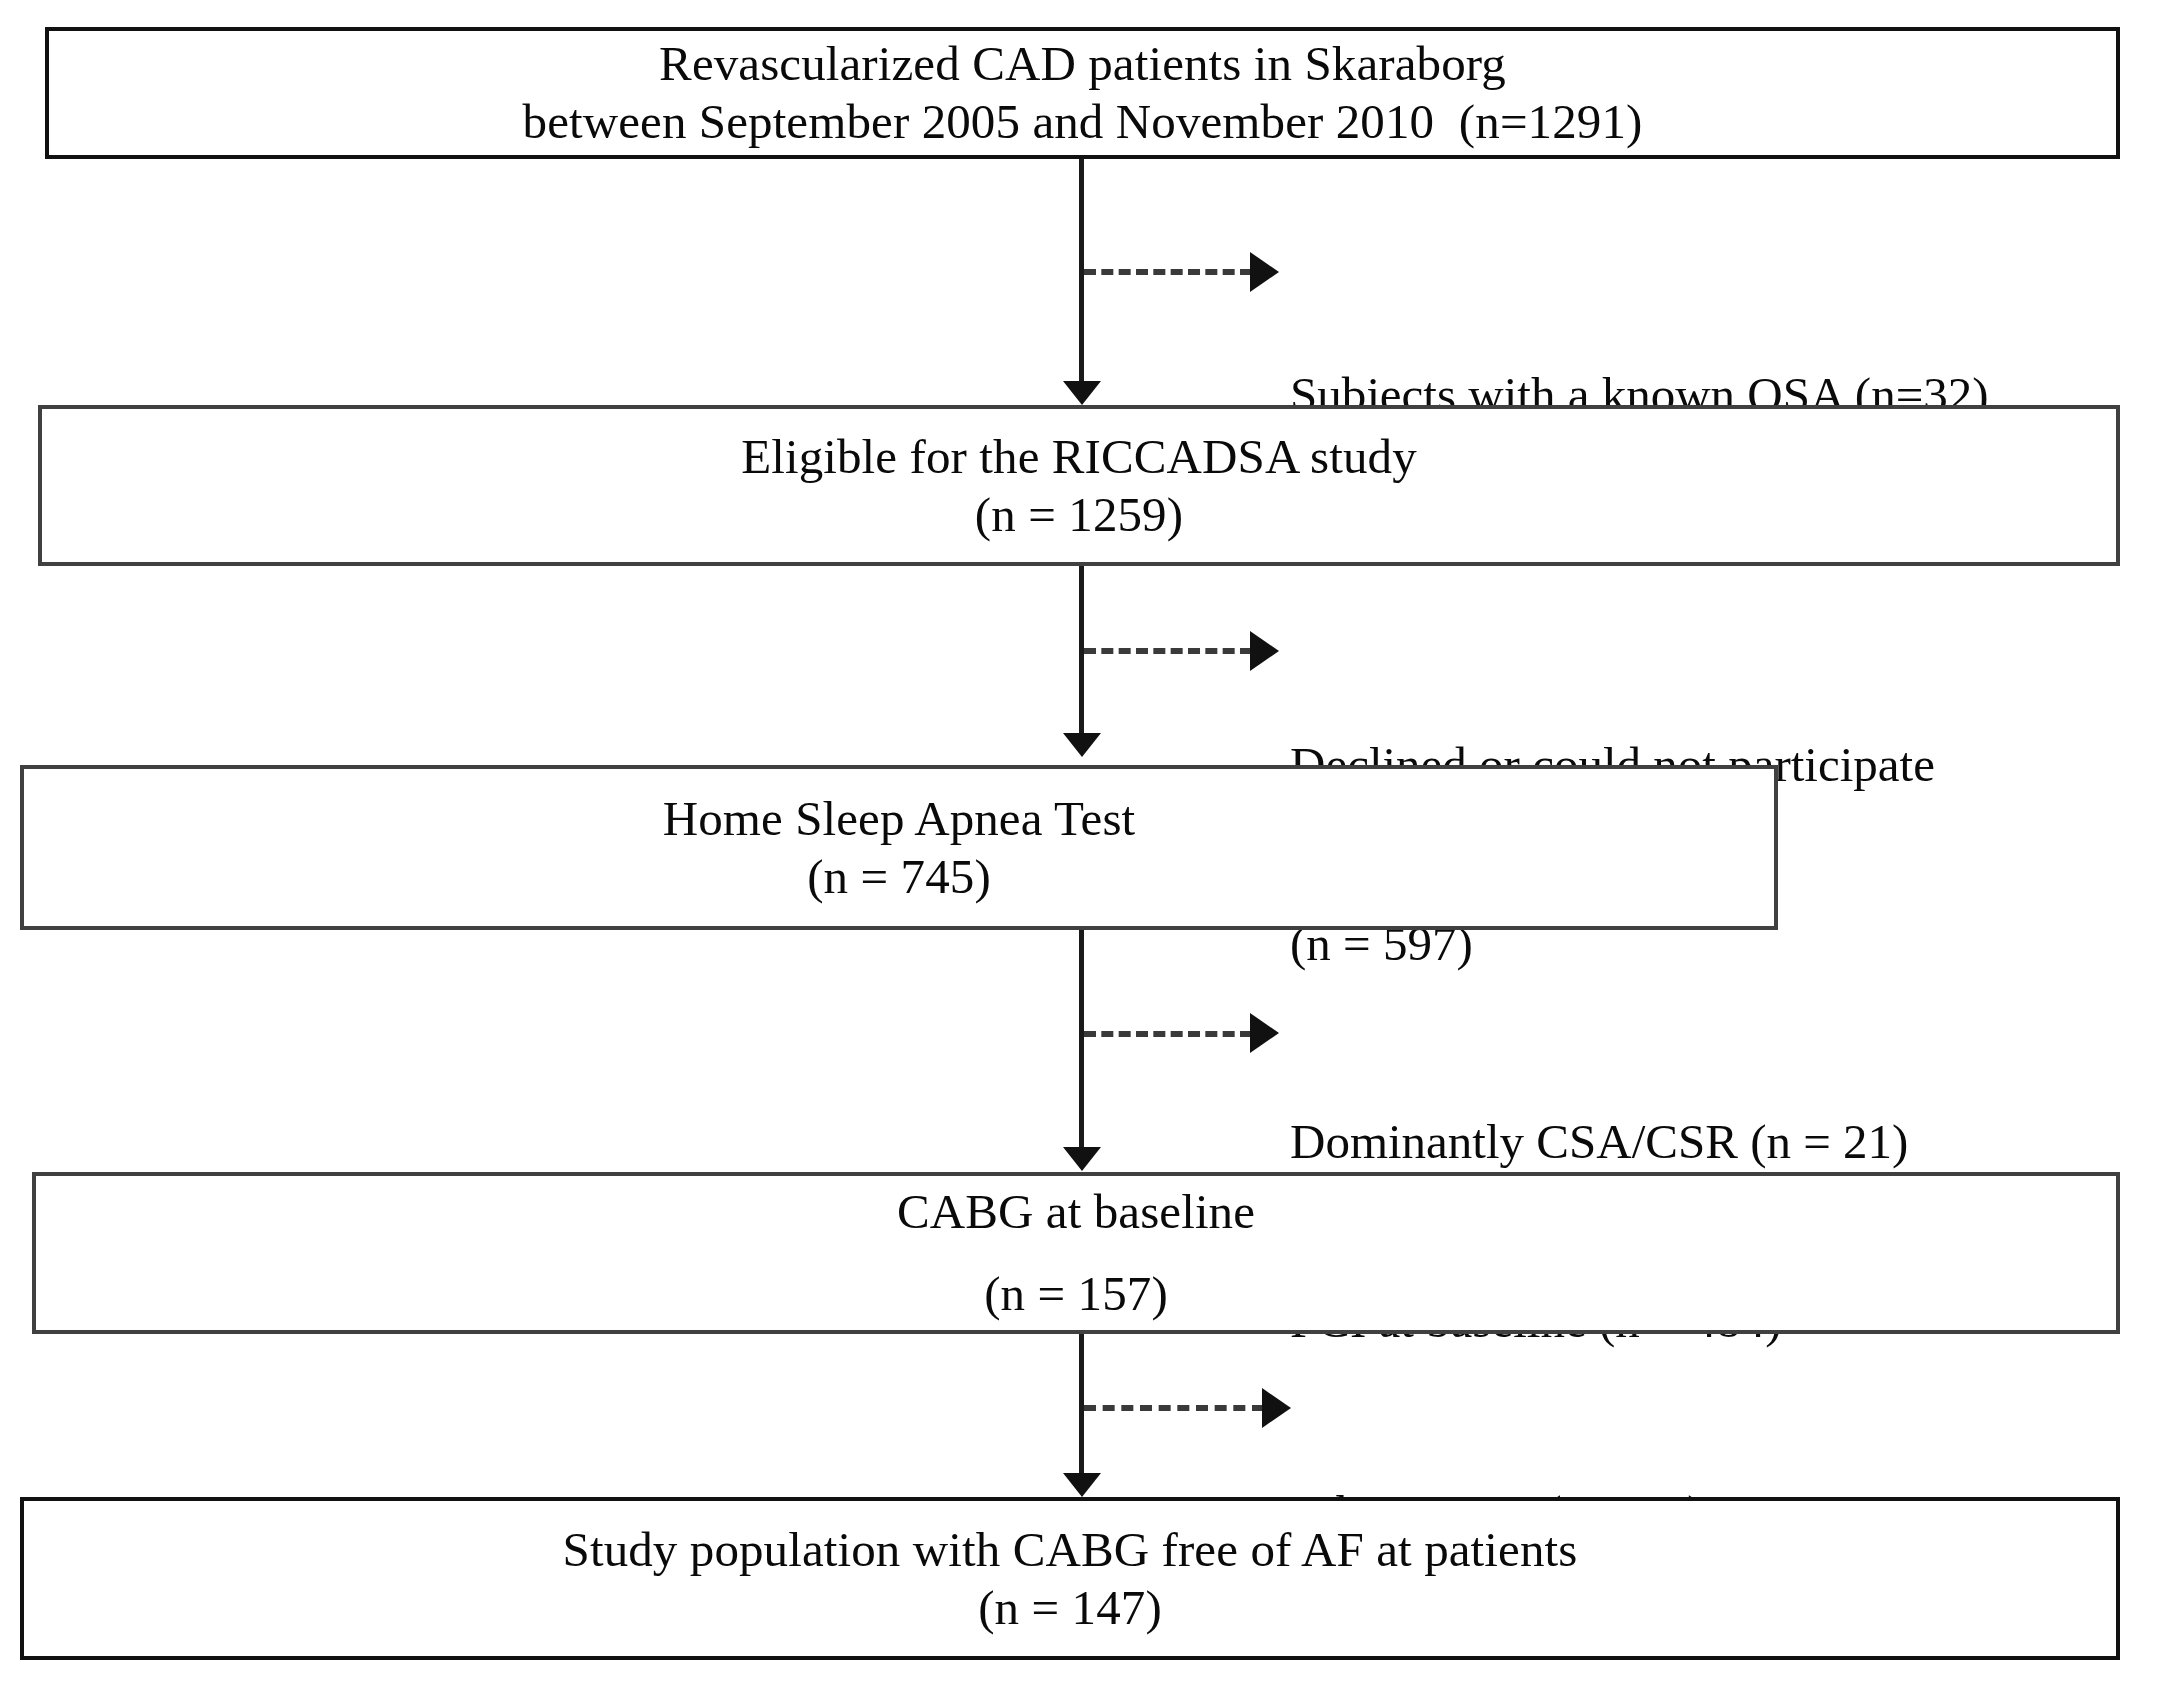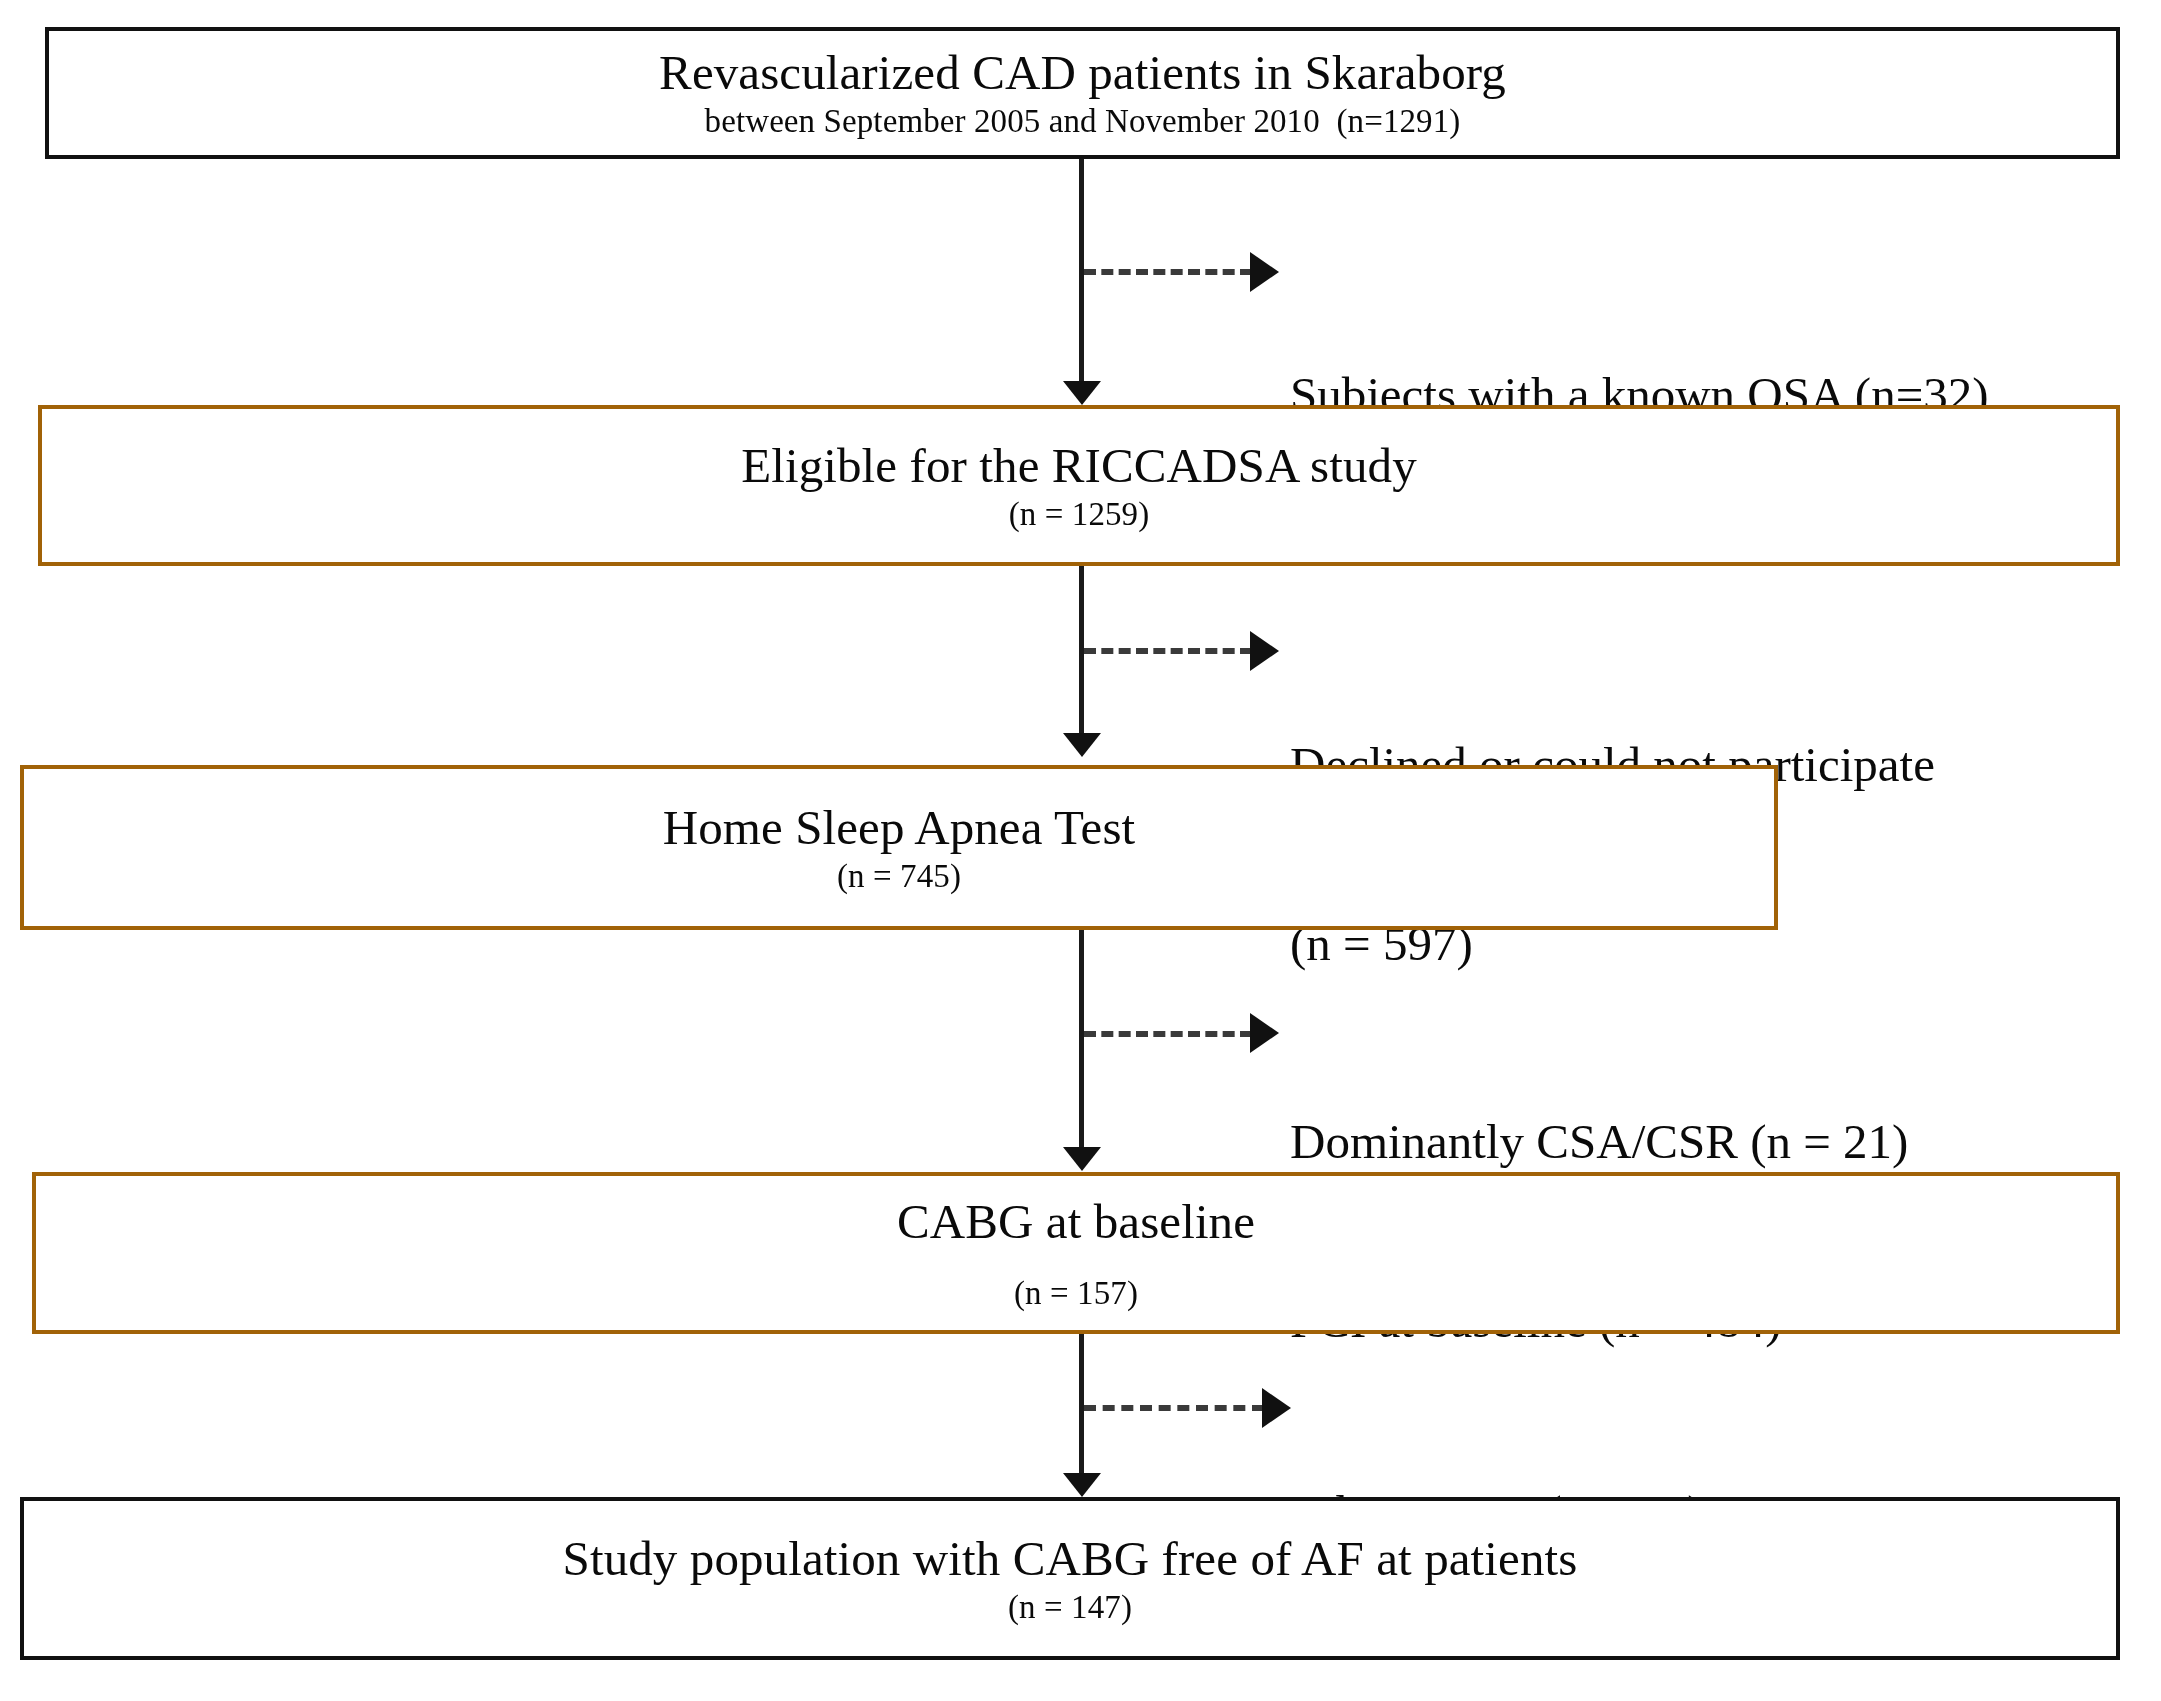--- a/index.html
+++ b/index.html
@@ -19,40 +19,40 @@
     height: 1701px;
     background: #ffffff;
     overflow: hidden;
   }
 
   
   .flow-box {
     position: absolute;
     box-sizing: border-box;
     background: #ffffff;
-    border: 4px solid #a16207;
+    border: 4px solid #404040;
     display: flex;
     flex-direction: column;
     align-items: center;
     justify-content: center;
   }
   .flow-box.strong {
     border-color: #111111;
     border-width: 4.6px;
   }
 
   .box-line {
     display: block;
     text-align: left;
     white-space: pre;
     line-height: 1.18;
     letter-spacing: 0.1px;
   }
   .box-line.l1 { font-size: 49px; }
-  .box-line.l2 { font-size: 33px; }
+  .box-line.l2 { font-size: 49px; }
 
   
   .conn {
     position: absolute;
   }
   .conn .v-line {
     position: absolute;
     left: 0;
     top: 0;
     width: 5.3px;

